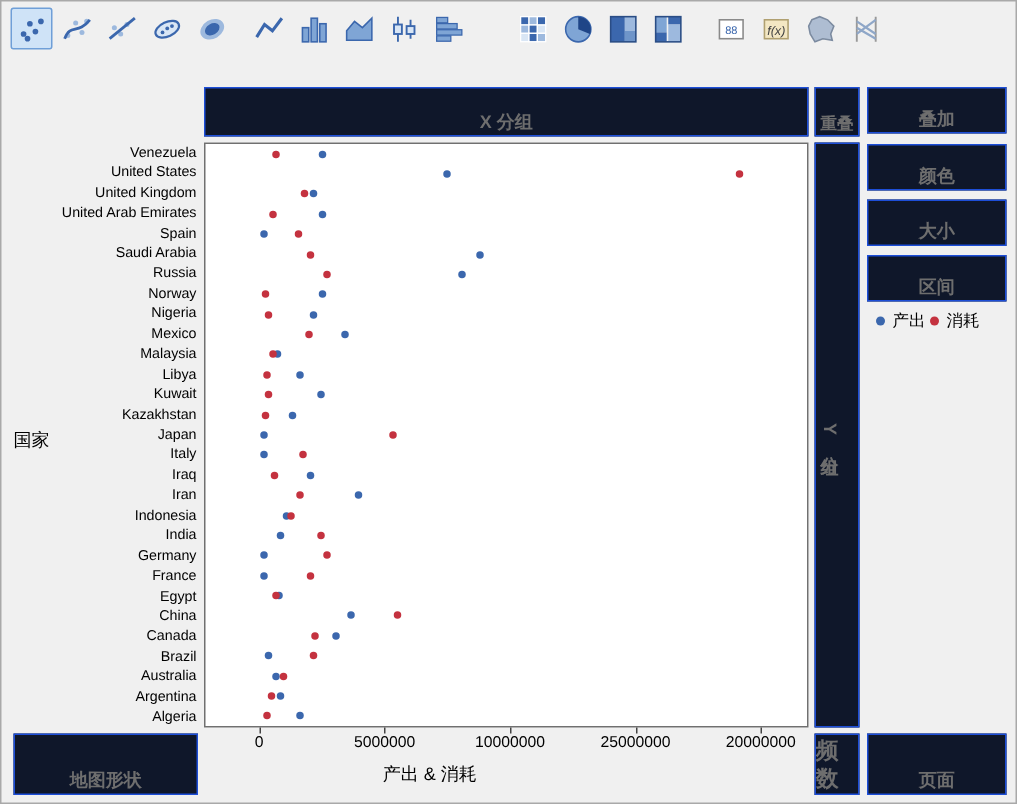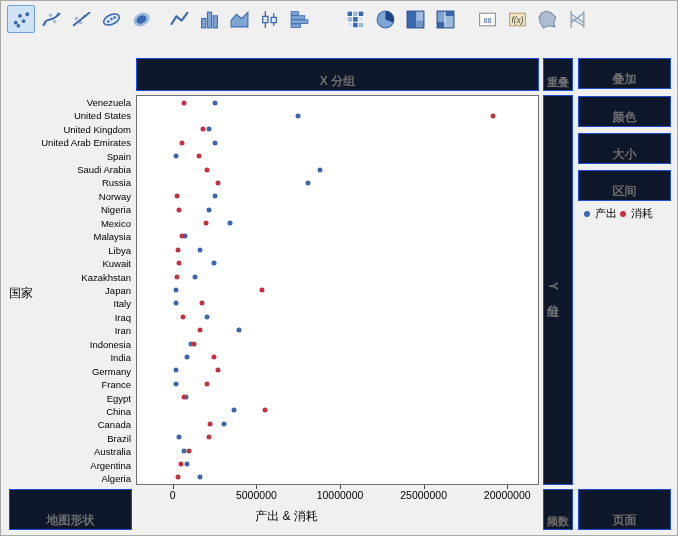--- a/index.html
+++ b/index.html
@@ -15,21 +15,21 @@
   .title{position:absolute;left:0;top:36px;width:571px;text-align:center;font-size:14px;font-weight:bold;color:#101010}
 
   .zone{position:absolute;border:1px solid #1d4ed8;background:#0f172a;color:#6e6e6e;font-weight:bold;display:flex;align-items:flex-end;justify-content:center;font-size:12px;cursor:default}
   .z-xgroup{left:135px;top:57px;width:403px;height:33px}
   .z-overlap{left:542px;top:57px;width:30px;height:33px;font-size:11px}
   .z-overlay{left:577px;top:57px;width:93px;height:31px}
   .z-color{left:577px;top:95px;width:93px;height:31px}
   .z-size{left:577px;top:132px;width:93px;height:31px}
   .z-interval{left:577px;top:169px;width:93px;height:31px}
   .z-ygroup{left:542px;top:94px;width:30px;height:390px;writing-mode:vertical-rl;font-size:12px;letter-spacing:1px}
-  .z-freq{left:542px;top:488px;width:30px;height:41px;font-size:11px}
+  .z-freq{left:542px;top:488px;width:30px;height:41px;font-size:15px}
   .z-page{left:577px;top:488px;width:93px;height:41px}
   .z-map{left:8px;top:488px;width:123px;height:41px}
 
   .plot{position:absolute;left:135px;top:94px;width:403px;height:390px;background:#ffffff;border:1px solid #707070}
   .dot{position:absolute;width:5px;height:5px;border-radius:50%;transform:translate(-50%,-50%)}
 
   .yaxis{position:absolute;left:36px;top:94px;width:97px;height:390px}
   .ylab{position:absolute;right:3px;transform:translateY(-50%);font-size:9.5px;color:#000;white-space:nowrap}
   .ytitle{position:absolute;left:8px;top:284px;font-size:12px;color:#000}
 

